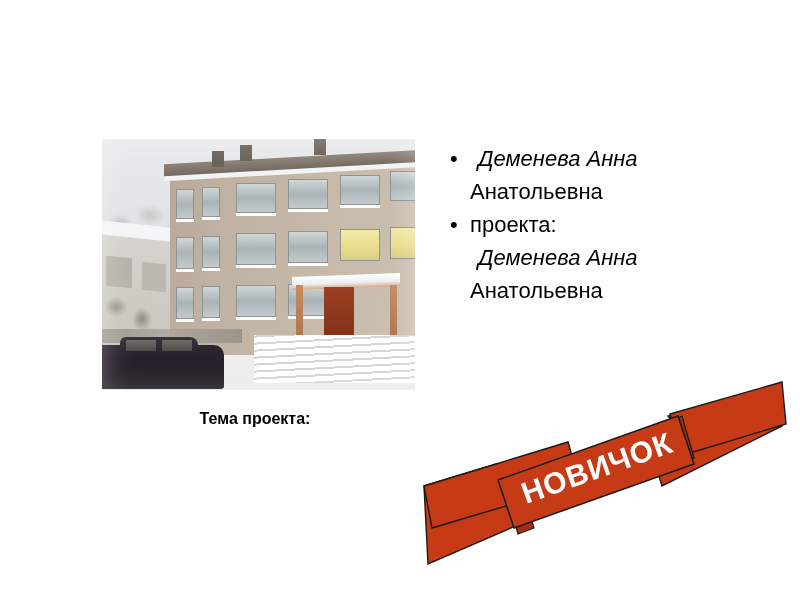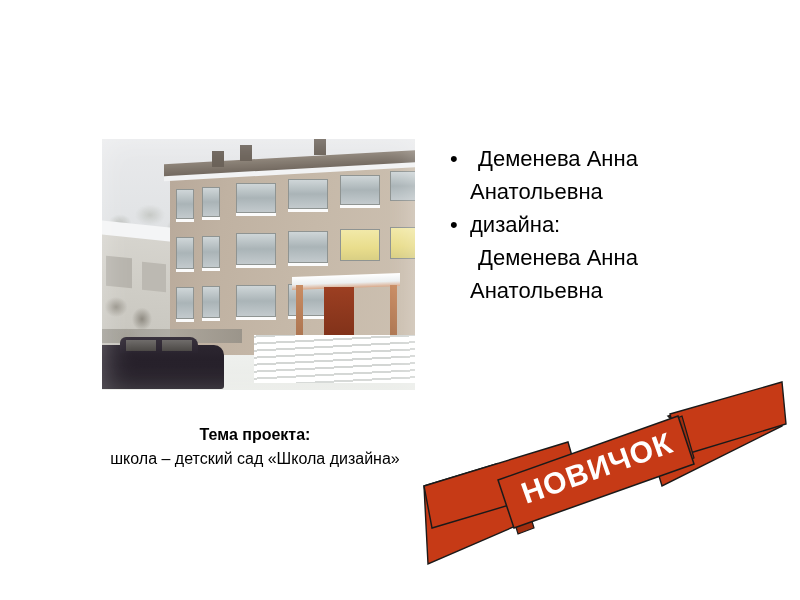--- a/index.html
+++ b/index.html
@@ -197,35 +197,35 @@
   .bullet-row .dot {
     position: absolute;
     left: 6px;
     top: 0;
     font-size: 22px;
     line-height: 33px;
   }
   .bullet-sub {
     padding-left: 26px;
     text-indent: 8px;
+    font-style: italic;
   }
   .bullet-cont {
     padding-left: 26px;
   }
 
   
   .caption {
     position: absolute;
     left: 55px;
     top: 407px;
     width: 400px;
     text-align: center;
     font-size: 16px;
     line-height: 24px;
-    margin-top: 16px;
   }
   .caption .cap-title { font-weight: bold; }
 
   
   .ribbon-wrap {
     position: absolute;
     left: 418px;
     top: 368px;
     width: 370px;
     height: 205px;
@@ -315,28 +315,27 @@
 
     <div class="bullet-row">
       <span class="dot">•</span>
     </div>
     <div class="bullet-sub"> Деменева Анна</div>
     <div class="bullet-cont">Анатольевна</div>
 
     <div class="bullet-row">
       <span class="dot">•</span>
     </div>
-    <div class="bullet-cont">дизайна:</div>
+    <div class="bullet-cont">проекта:</div>
     <div class="bullet-sub"> Деменева Анна</div>
     <div class="bullet-cont">Анатольевна</div>
   </div>
 
   <div class="caption">
     <div class="cap-title">Тема проекта:</div>
-    <div>школа – детский сад «Школа дизайна»</div>
   </div>
 
   <div class="ribbon-wrap">
     <svg class="ribbon-svg" width="370" height="205" viewBox="0 0 370 205">
 
       <polygon points="6,118 78,96 60,124 104,112 116,150 10,196" fill="#C63A16" stroke="#1A1A1A" stroke-width="1.4"></polygon>
 
       <polygon points="6,118 150,74 162,116 14,160" fill="#C63A16" stroke="#1A1A1A" stroke-width="1.4"></polygon>
 
       <polygon points="360,16 250,48 268,66 232,78 244,118 364,58" fill="#C63A16" stroke="#1A1A1A" stroke-width="1.4"></polygon>

